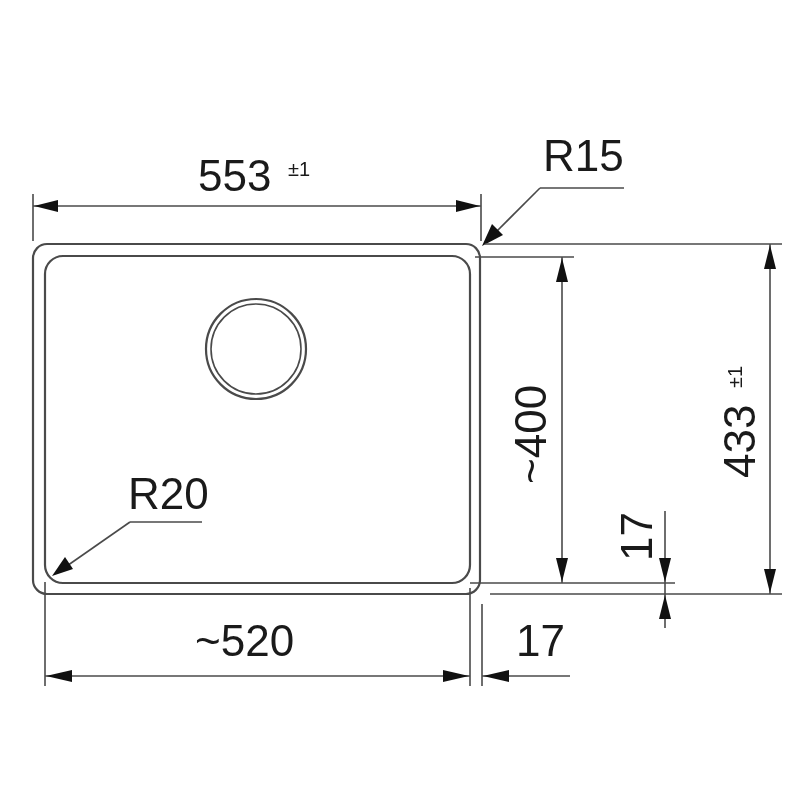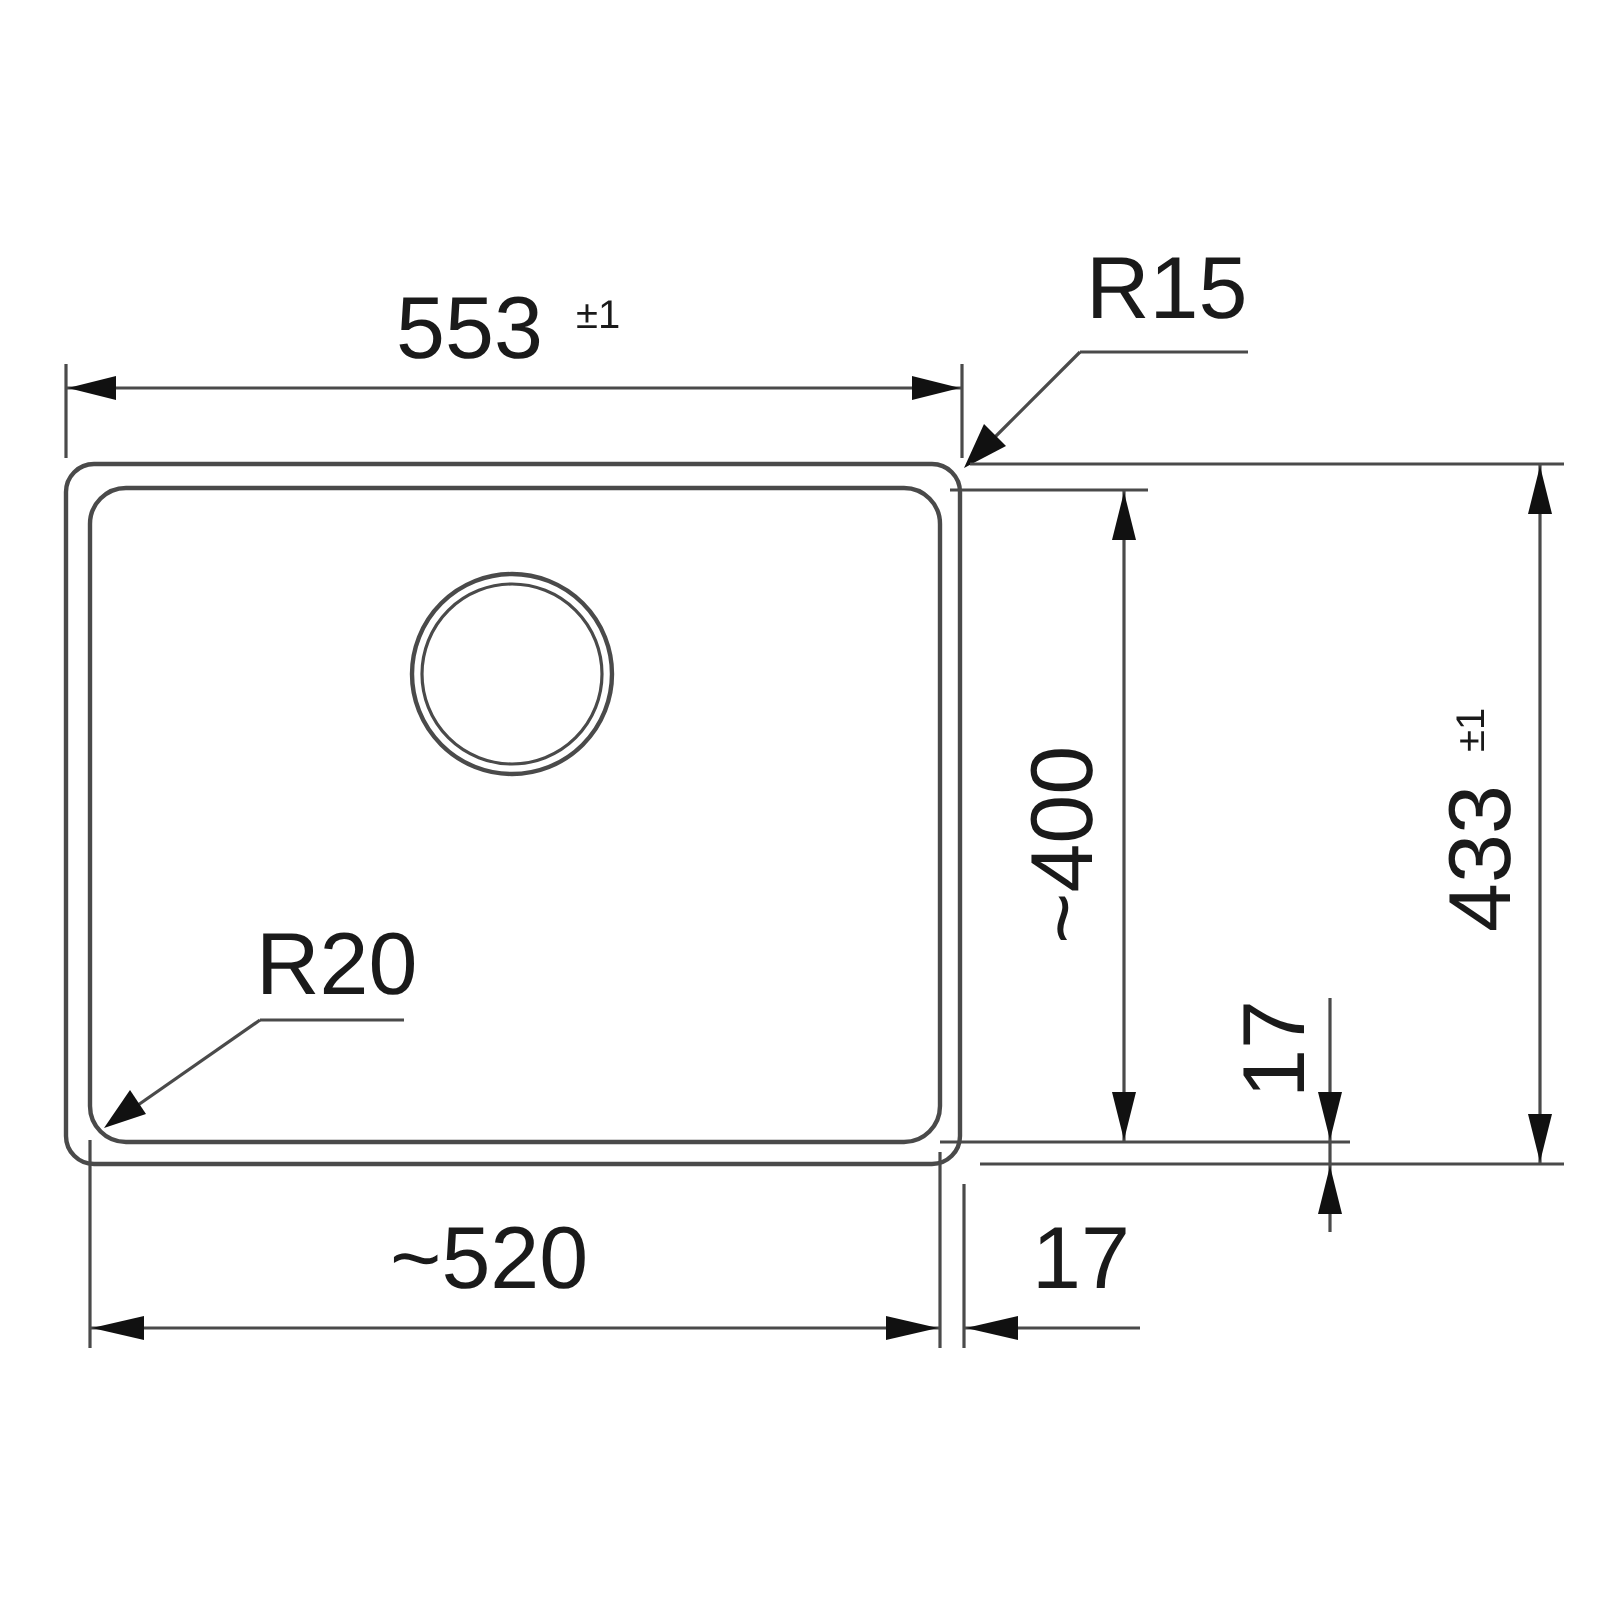--- a/index.html
+++ b/index.html
@@ -1,17 +1,17 @@
 <!DOCTYPE html>
 <html><head>
   <meta charset="utf-8">
   <style>
     html, body { margin: 0; padding: 0; background: #ffffff; }
     body { width: 800px; height: 800px; position: relative; overflow: hidden; }
-    #drawing { position: absolute; left: 0; top: 4px; width: 800px; height: 580px; }
+    #drawing { position: absolute; left: 0; top: 16px; width: 800px; height: 580px; }
     svg text { font-family: "Liberation Sans", "DejaVu Sans", sans-serif; fill: #1a1a1a; }
     .ln { stroke: #4a4a4a; fill: none; }
     .thin { stroke-width: 1.6; }
     .med { stroke-width: 2.2; }
     .arrow { fill: #111111; stroke: none; }
   </style>
 </head>
 <body>
 
 <div id="drawing">

